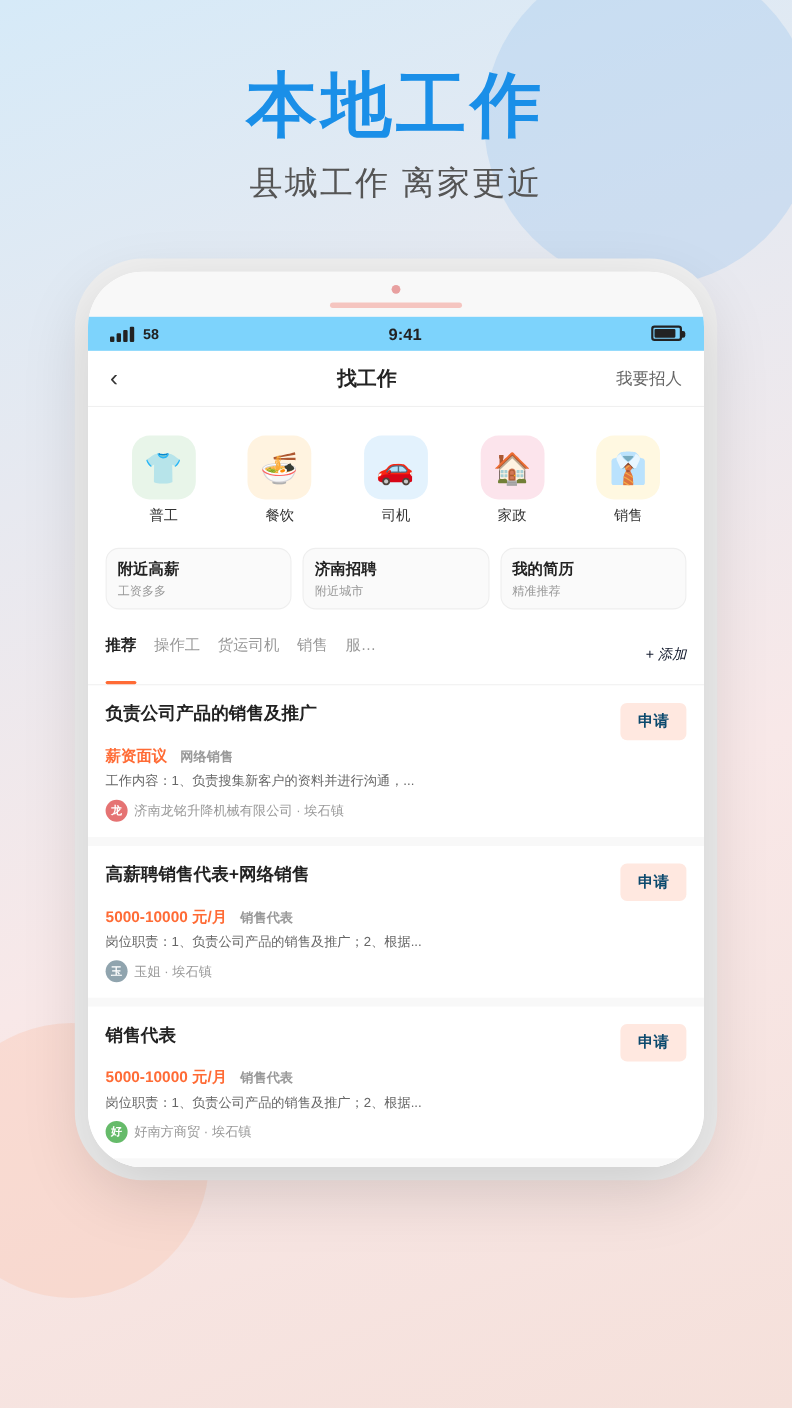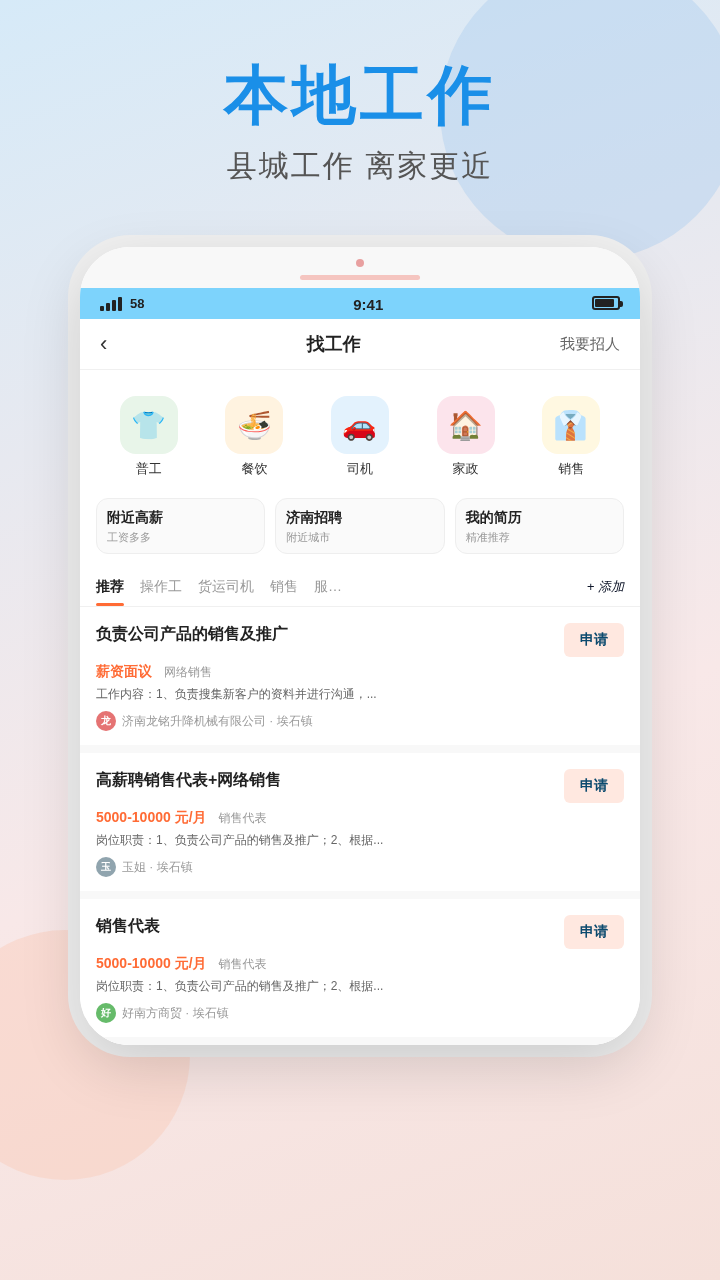--- a/index.html
+++ b/index.html
@@ -238,21 +238,21 @@
     .tabs-row {
       display: flex;
       align-items: center;
       padding: 8px 16px 0;
       border-bottom: 1px solid #f0f0f0;
       gap: 16px;
     }
     .tab-item {
       font-size: 14px;
       color: #999;
-      padding-bottom: 10px;
+      padding-bottom: 26px;
       white-space: nowrap;
       position: relative;
     }
     .tab-item.active {
       color: #222;
       font-weight: 700;
     }
     .tab-item.active::after {
       content: '';
       position: absolute;
@@ -310,21 +310,21 @@
     .job-salary {
       font-size: 14px;
       color: #ff6b35;
       font-weight: 600;
       margin-bottom: 4px;
     }
     .job-salary-tag {
       font-size: 12px;
       color: #999;
       margin-left: 8px;
-      font-weight: 400;
+      font-weight: 700;
     }
     .job-desc {
       font-size: 12px;
       color: #666;
       line-height: 1.5;
       margin-bottom: 8px;
     }
     .job-company {
       display: flex;
       align-items: center;

